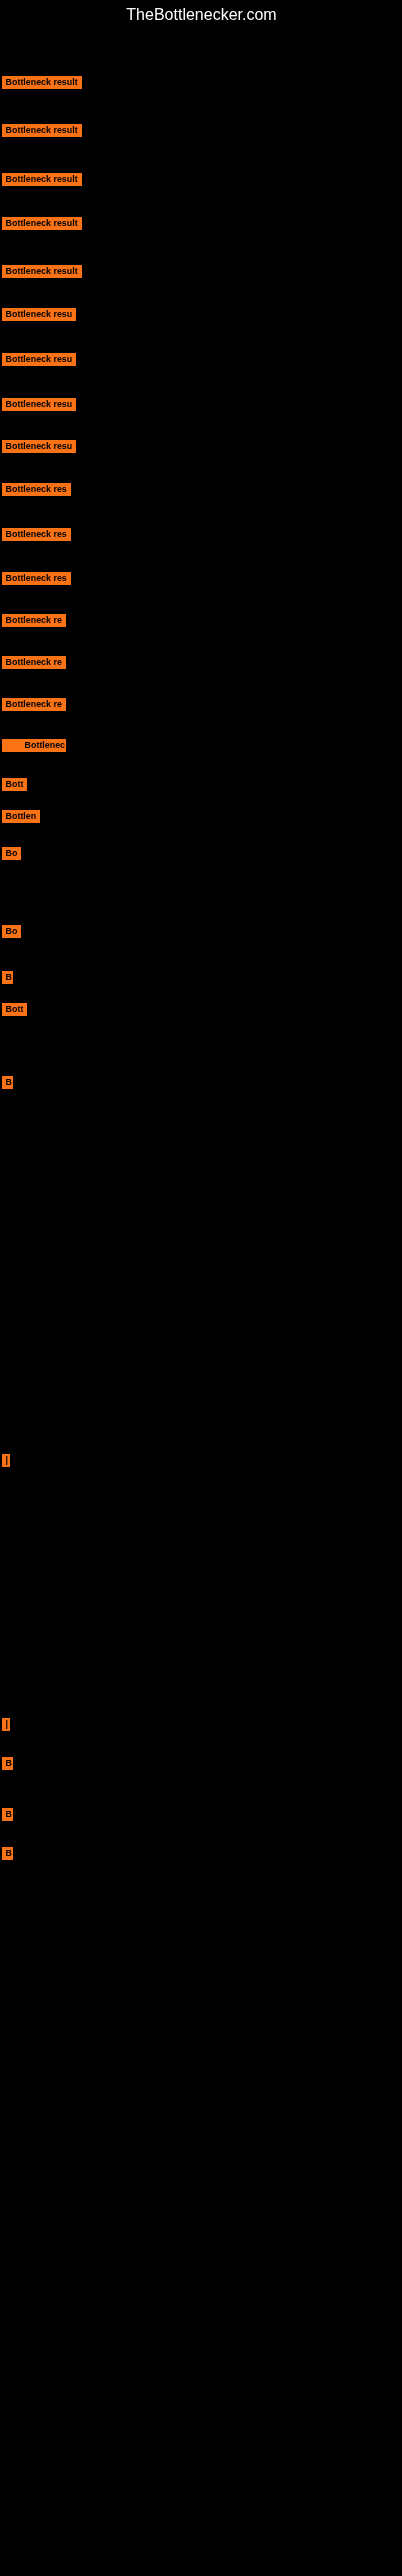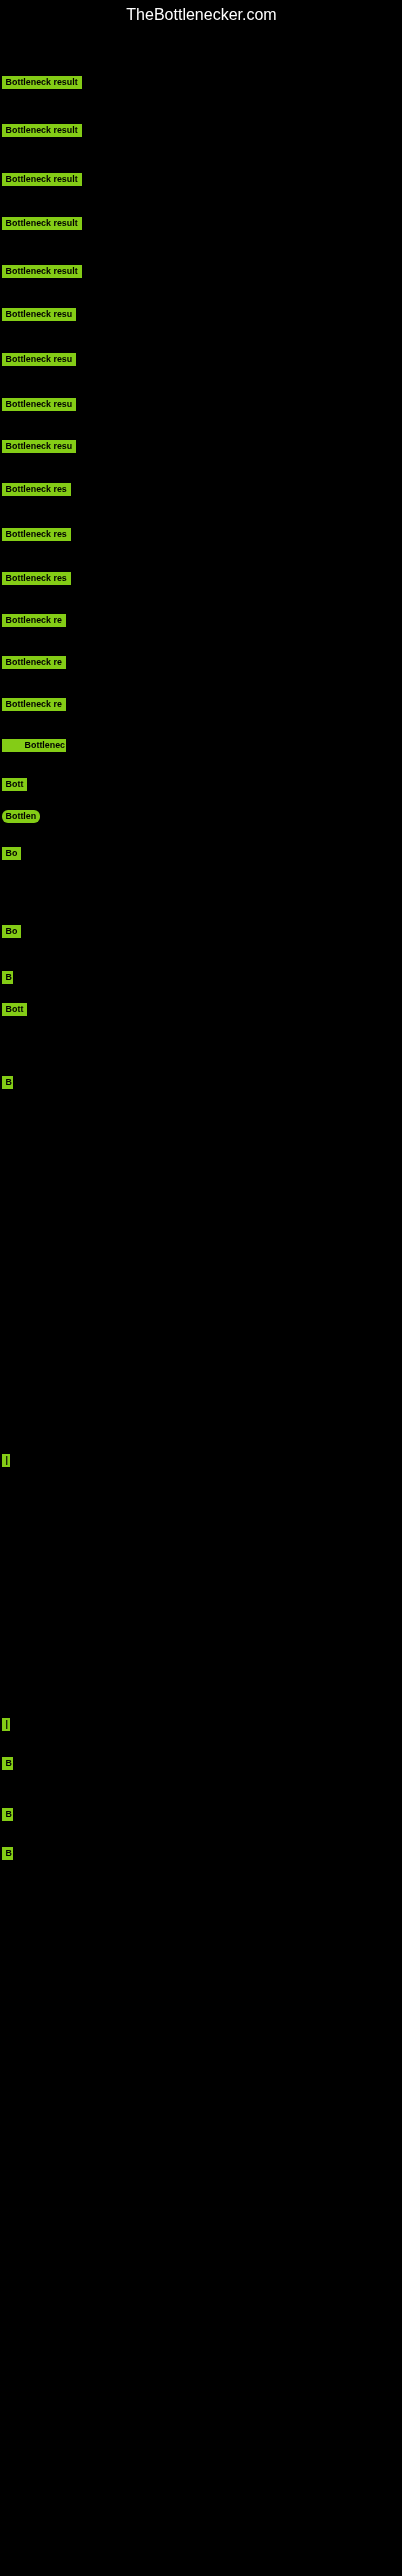--- a/index.html
+++ b/index.html
@@ -18,21 +18,21 @@
 
     .site-title {
       text-align: center;
       color: #ffffff;
       font-size: 16px;
       padding: 6.4px 0;
       font-weight: normal;
     }
 
     .bottleneck-label {
-      background-color: #84cc16;
+      background-color: #f97316;
       color: #000000;
       font-size: 8.9px;
       font-weight: bold;
       padding: 1.6px 4px;
       display: inline-block;
       white-space: nowrap;
       position: absolute;
       left: 1.6px;
     }
   </style>
@@ -52,21 +52,21 @@
     <div class="bottleneck-label" style="top: 367px; max-width: 105px; overflow: hidden;">Bottleneck resu</div>
     <div class="bottleneck-label" style="top: 409px; max-width: 101px; overflow: hidden;">Bottleneck resu</div>
     <div class="bottleneck-label" style="top: 452px; max-width: 95px; overflow: hidden;">Bottleneck res</div>
     <div class="bottleneck-label" style="top: 497px; max-width: 93px; overflow: hidden;">Bottleneck res</div>
     <div class="bottleneck-label" style="top: 541px; max-width: 89px; overflow: hidden;">Bottleneck res</div>
     <div class="bottleneck-label" style="top: 583px; max-width: 81px; overflow: hidden;">Bottleneck re</div>
     <div class="bottleneck-label" style="top: 625px; max-width: 81px; overflow: hidden;">Bottleneck re</div>
     <div class="bottleneck-label" style="top: 667px; max-width: 76px; overflow: hidden;">Bottleneck re</div>
     <div class="bottleneck-label" style="top: 708px; max-width: 64px; overflow: hidden; padding-left: 23px;">Bottlenec</div>
     <div class="bottleneck-label" style="top: 747px; max-width: 36px; overflow: hidden;">Bott</div>
-    <div class="bottleneck-label" style="top: 779px; max-width: 52px; overflow: hidden; border-radius: 6px;">Bottlen</div>
+    <div class="bottleneck-label" style="top: 779px; max-width: 52px; overflow: hidden;">Bottlen</div>
     <div class="bottleneck-label" style="top: 816px; max-width: 22.5px; overflow: hidden;">Bo</div>
     <div class="bottleneck-label" style="top: 894px; max-width: 22.5px; overflow: hidden;">Bo</div>
     <div class="bottleneck-label" style="top: 940px; max-width: 11.3px; overflow: hidden;">B</div>
     <div class="bottleneck-label" style="top: 972px; max-width: 34px; overflow: hidden;">Bott</div>
     <div class="bottleneck-label" style="top: 1045px; max-width: 11.3px; overflow: hidden;">B</div>
     <div class="bottleneck-label" style="top: 1423px; max-width: 6.4px; overflow: hidden;">|</div>
     <div class="bottleneck-label" style="top: 1687px; max-width: 6.4px; overflow: hidden;">|</div>
     <div class="bottleneck-label" style="top: 1726px; max-width: 11.3px; overflow: hidden;">B</div>
     <div class="bottleneck-label" style="top: 1777px; max-width: 11.3px; overflow: hidden;">B</div>
     <div class="bottleneck-label" style="top: 1816px; max-width: 11.3px; overflow: hidden;">B</div>

